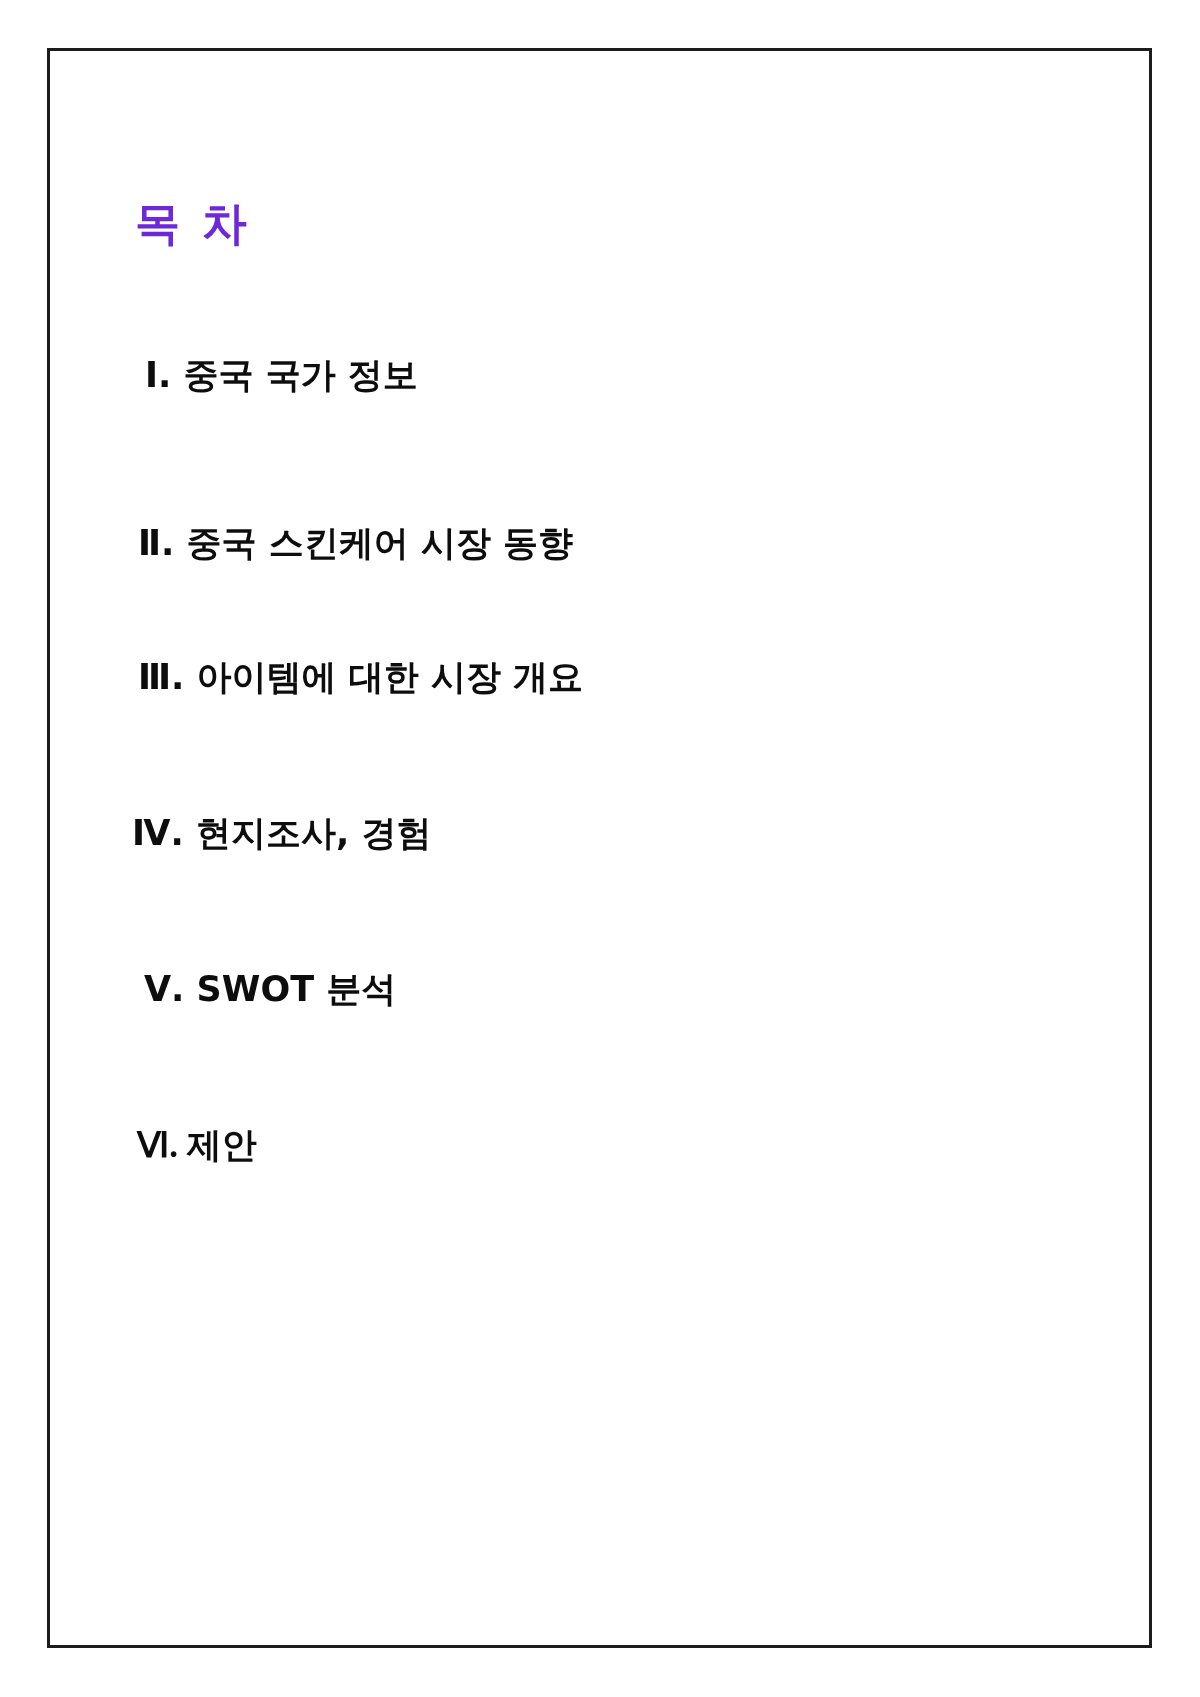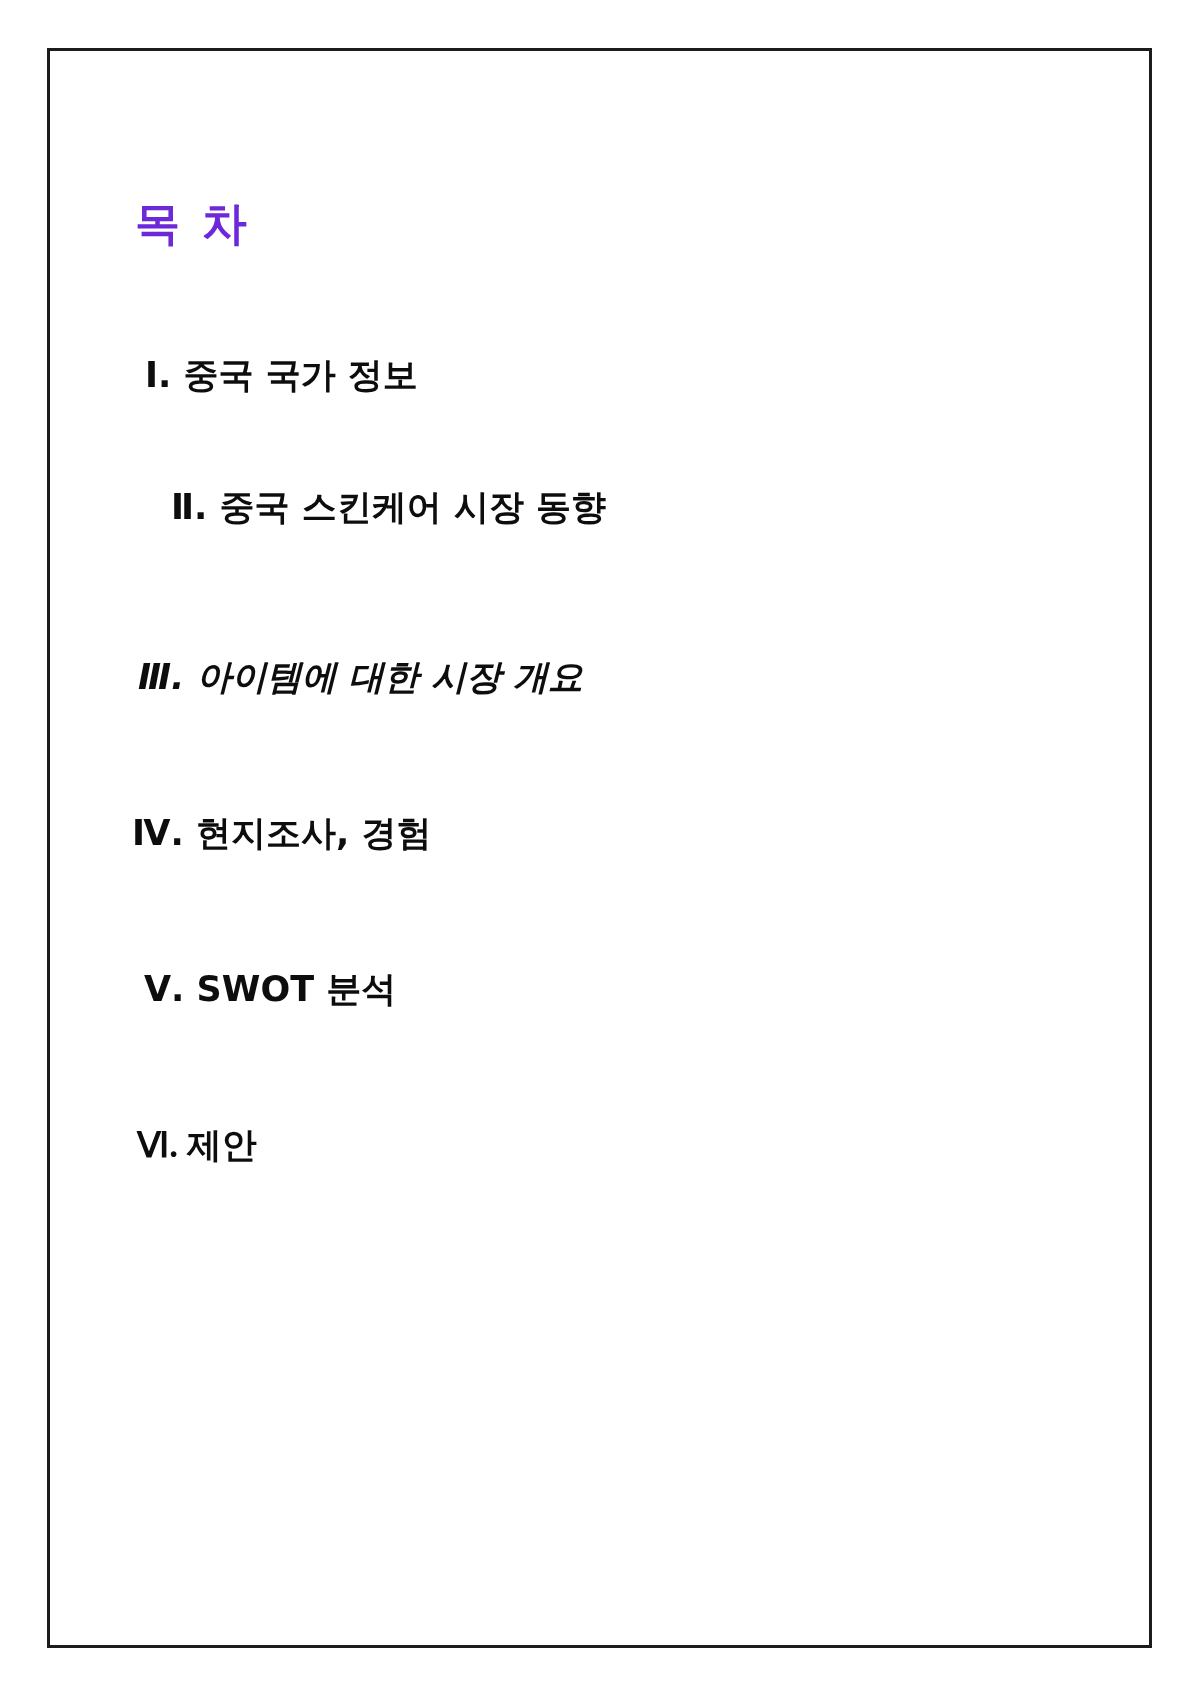--- a/index.html
+++ b/index.html
@@ -41,22 +41,22 @@
     position: absolute;
     left: 138px;
     font-size: 35px;
     line-height: 46px;
     font-weight: bold;
     color: #0d0d0d;
     white-space: nowrap;
   }
   
   .toc-item-1 { top: 352px; left: 145px; }
-  .toc-item-2 { top: 484px; margin-left: 33px; }
-  .toc-item-3 { top: 654px; font-style: italic; }
+  .toc-item-2 { top: 520px; }
+  .toc-item-3 { top: 654px; }
   .toc-item-4 { top: 810px; left: 132px; }
   .toc-item-5 { top: 966px; left: 144px; }
   .toc-item-6 { top: 1123px; left: 137px; font-family: Liberation Serif, serif; }
 </style>
 </head>
 <body>
 
 <div class="page-frame"></div>
 
 <h1 class="page-title">목 차</h1>

